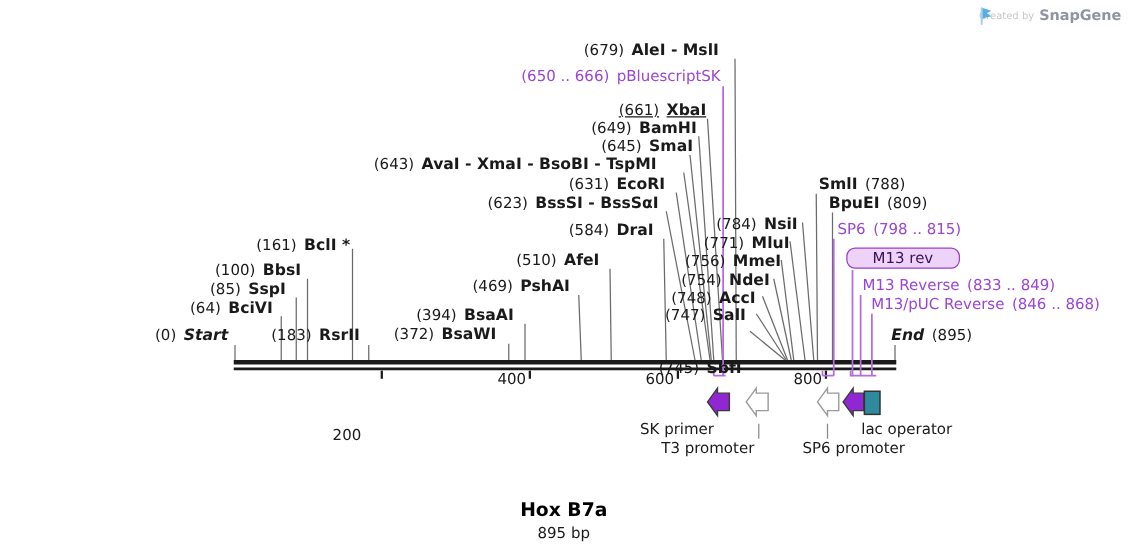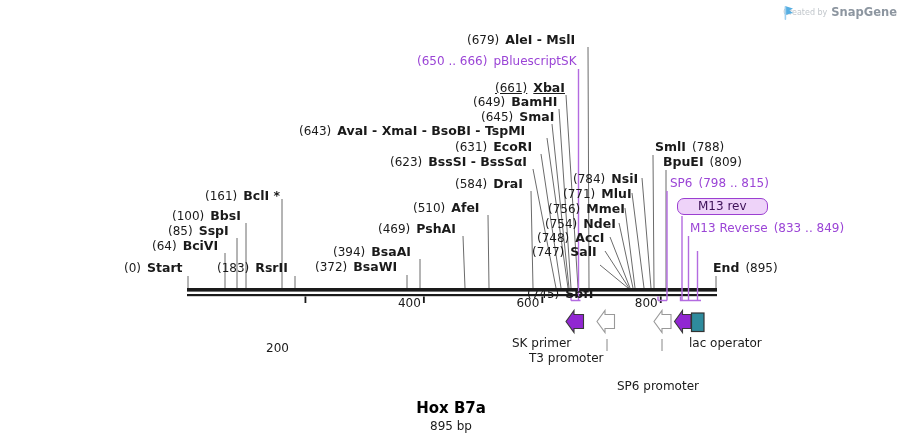--- a/index.html
+++ b/index.html
@@ -6,21 +6,21 @@
   .stage{position:relative;width:903px;height:441px;background:#ffffff;overflow:hidden;
          font-family:"DejaVu Sans","Liberation Sans",sans-serif;}
   .stage svg{position:absolute;left:0;top:0;}
   .layer{position:absolute;left:0;top:0;width:903px;height:441px;}
   .site{position:absolute;white-space:nowrap;font-size:12px;line-height:13px;color:#1a1a1a;}
   .site .pfx{font-weight:normal;}
   .site .nm{font-weight:bold;font-size:12.5px;}
   .site .sp{display:inline-block;width:6px;}
   .site.purple{color:#9b45d6;}
   .site.purple .nm{font-weight:normal;font-size:12px;}
-  .site.italic .nm{text-align:center;}
+  .site.italic .nm{font-style:italic;text-align:center;}
   .site.boxed{border:1.5px solid #9b3fd1;background:#eed3f9;border-radius:7px;
               padding:0 20px;color:#3c1057;font-size:12px;line-height:15px;}
   .rlabel{position:absolute;font-size:12px;color:#1a1a1a;transform:translateX(-100%);}
   .fcaption{position:absolute;font-size:12px;color:#1a1a1a;white-space:nowrap;}
   .titleblock{position:absolute;left:0;top:399px;width:902px;text-align:center;}
   .titleblock .t{font-size:15px;font-weight:bold;color:#000;}
   .titleblock .s{font-size:12px;color:#1a1a1a;margin-top:2px;}
   .watermark{position:absolute;top:5px;right:6px;display:flex;align-items:center;gap:4px;}
   .watermark .cb{font-size:8px;color:#c2c7cc;}
   .watermark .bn{font-size:11.5px;font-weight:600;color:#8d96a0;}
@@ -78,21 +78,21 @@
       <line x1="662" y1="339" x2="662" y2="351" stroke="#888" stroke-width="1"></line>
     </svg>
 
   <div class="layer" id="labels-layer">
       <div class="rlabel" style="left: 289px; top: 296px; margin-top: 45px;">200</div>
       <div class="rlabel" style="left: 420.872px; top: 296px;">400</div>
       <div class="rlabel" style="left: 539.307px; top: 296px;">600</div>
       <div class="rlabel" style="left: 657.743px; top: 296px;">800</div>
       <div class="fcaption" style="left: 512px; top: 336px;">SK primer</div>
       <div class="fcaption" style="left: 529px; top: 351px;">T3 promoter</div>
-      <div class="fcaption" style="left: 617px; top: 351px; margin-top: 28px;">SP6 promoter</div>
+      <div class="fcaption" style="left: 642px; top: 351px;">SP6 promoter</div>
       <div class="fcaption" style="left: 689px; top: 336px;">lac operator</div>
       <div class="site italic" style="left: 124px; top: 261px;"><span class="pfx">(0)</span><span class="sp"></span><span class="nm">Start</span></div>
       <div class="site" style="left: 152px; top: 239px;"><span class="pfx">(64)</span><span class="sp"></span><span class="nm">BciVI</span></div>
       <div class="site" style="left: 168px; top: 224px;"><span class="pfx">(85)</span><span class="sp"></span><span class="nm">SspI</span></div>
       <div class="site" style="left: 172px; top: 209px;"><span class="pfx">(100)</span><span class="sp"></span><span class="nm">BbsI</span></div>
       <div class="site" style="left: 205px; top: 173px; margin-top: 16px;"><span class="pfx">(161)</span><span class="sp"></span><span class="nm">BclI *</span></div>
       <div class="site" style="left: 217px; top: 261px;"><span class="pfx">(183)</span><span class="sp"></span><span class="nm">RsrII</span></div>
       <div class="site" style="left: 315px; top: 260px;"><span class="pfx">(372)</span><span class="sp"></span><span class="nm">BsaWI</span></div>
       <div class="site" style="left: 333px; top: 245px;"><span class="pfx">(394)</span><span class="sp"></span><span class="nm">BsaAI</span></div>
       <div class="site" style="left: 378px; top: 222px;"><span class="pfx">(469)</span><span class="sp"></span><span class="nm">PshAI</span></div>
@@ -104,20 +104,21 @@
       <div class="site" style="left: 481px; top: 110px;"><span class="pfx">(645)</span><span class="sp"></span><span class="nm">SmaI</span></div>
       <div class="site" style="left: 473px; top: 95px;"><span class="pfx">(649)</span><span class="sp"></span><span class="nm">BamHI</span></div>
       <div class="site" style="left: 495px; top: 81px; text-decoration: underline;"><span class="pfx">(661)</span><span class="sp"></span><span class="nm">XbaI</span></div>
       <div class="site purple" style="left: 417px; top: 55px;"><span class="pfx">(650 .. 666)</span><span class="sp"></span><span class="nm">pBluescriptSK</span></div>
       <div class="site" style="left: 467px; top: 33px;"><span class="pfx">(679)</span><span class="sp"></span><span class="nm">AleI - MslI</span></div>
       <div class="site" style="left: 655px; top: 140px;"><span class="nm">SmlI</span><span class="sp"></span><span class="pfx">(788)</span></div>
       <div class="site" style="left: 663px; top: 155px;"><span class="nm">BpuEI</span><span class="sp"></span><span class="pfx">(809)</span></div>
       <div class="site purple" style="left: 670px; top: 177px;"><span class="nm">SP6</span><span class="sp"></span><span class="pfx">(798 .. 815)</span></div>
       <div class="site purple boxed" style="left: 677px; top: 198px;"><span class="nm">M13 rev</span></div>
       <div class="site purple" style="left: 690px; top: 222px;"><span class="nm">M13 Reverse</span><span class="sp"></span><span class="pfx">(833 .. 849)</span></div>
+      <div class="site purple" style="left: 697px; top: 237px;"><span class="nm">M13/pUC Reverse</span><span class="sp"></span><span class="pfx">(846 .. 868)</span></div>
       <div class="site italic" style="left: 713px; top: 261px;"><span class="nm">End</span><span class="sp"></span><span class="pfx">(895)</span></div>
       <div class="site" style="left: 527px; top: 259px; margin-top: 28px;"><span class="pfx">(745)</span><span class="sp"></span><span class="nm">SbfI</span></div>
       <div class="site" style="left: 532px; top: 245px;"><span class="pfx">(747)</span><span class="sp"></span><span class="nm">SalI</span></div>
       <div class="site" style="left: 537px; top: 231px;"><span class="pfx">(748)</span><span class="sp"></span><span class="nm">AccI</span></div>
       <div class="site" style="left: 545px; top: 217px;"><span class="pfx">(754)</span><span class="sp"></span><span class="nm">NdeI</span></div>
       <div class="site" style="left: 548px; top: 202px;"><span class="pfx">(756)</span><span class="sp"></span><span class="nm">MmeI</span></div>
       <div class="site" style="left: 563px; top: 187px;"><span class="pfx">(771)</span><span class="sp"></span><span class="nm">MluI</span></div>
       <div class="site" style="left: 573px; top: 172px;"><span class="pfx">(784)</span><span class="sp"></span><span class="nm">NsiI</span></div>
     </div>
 

